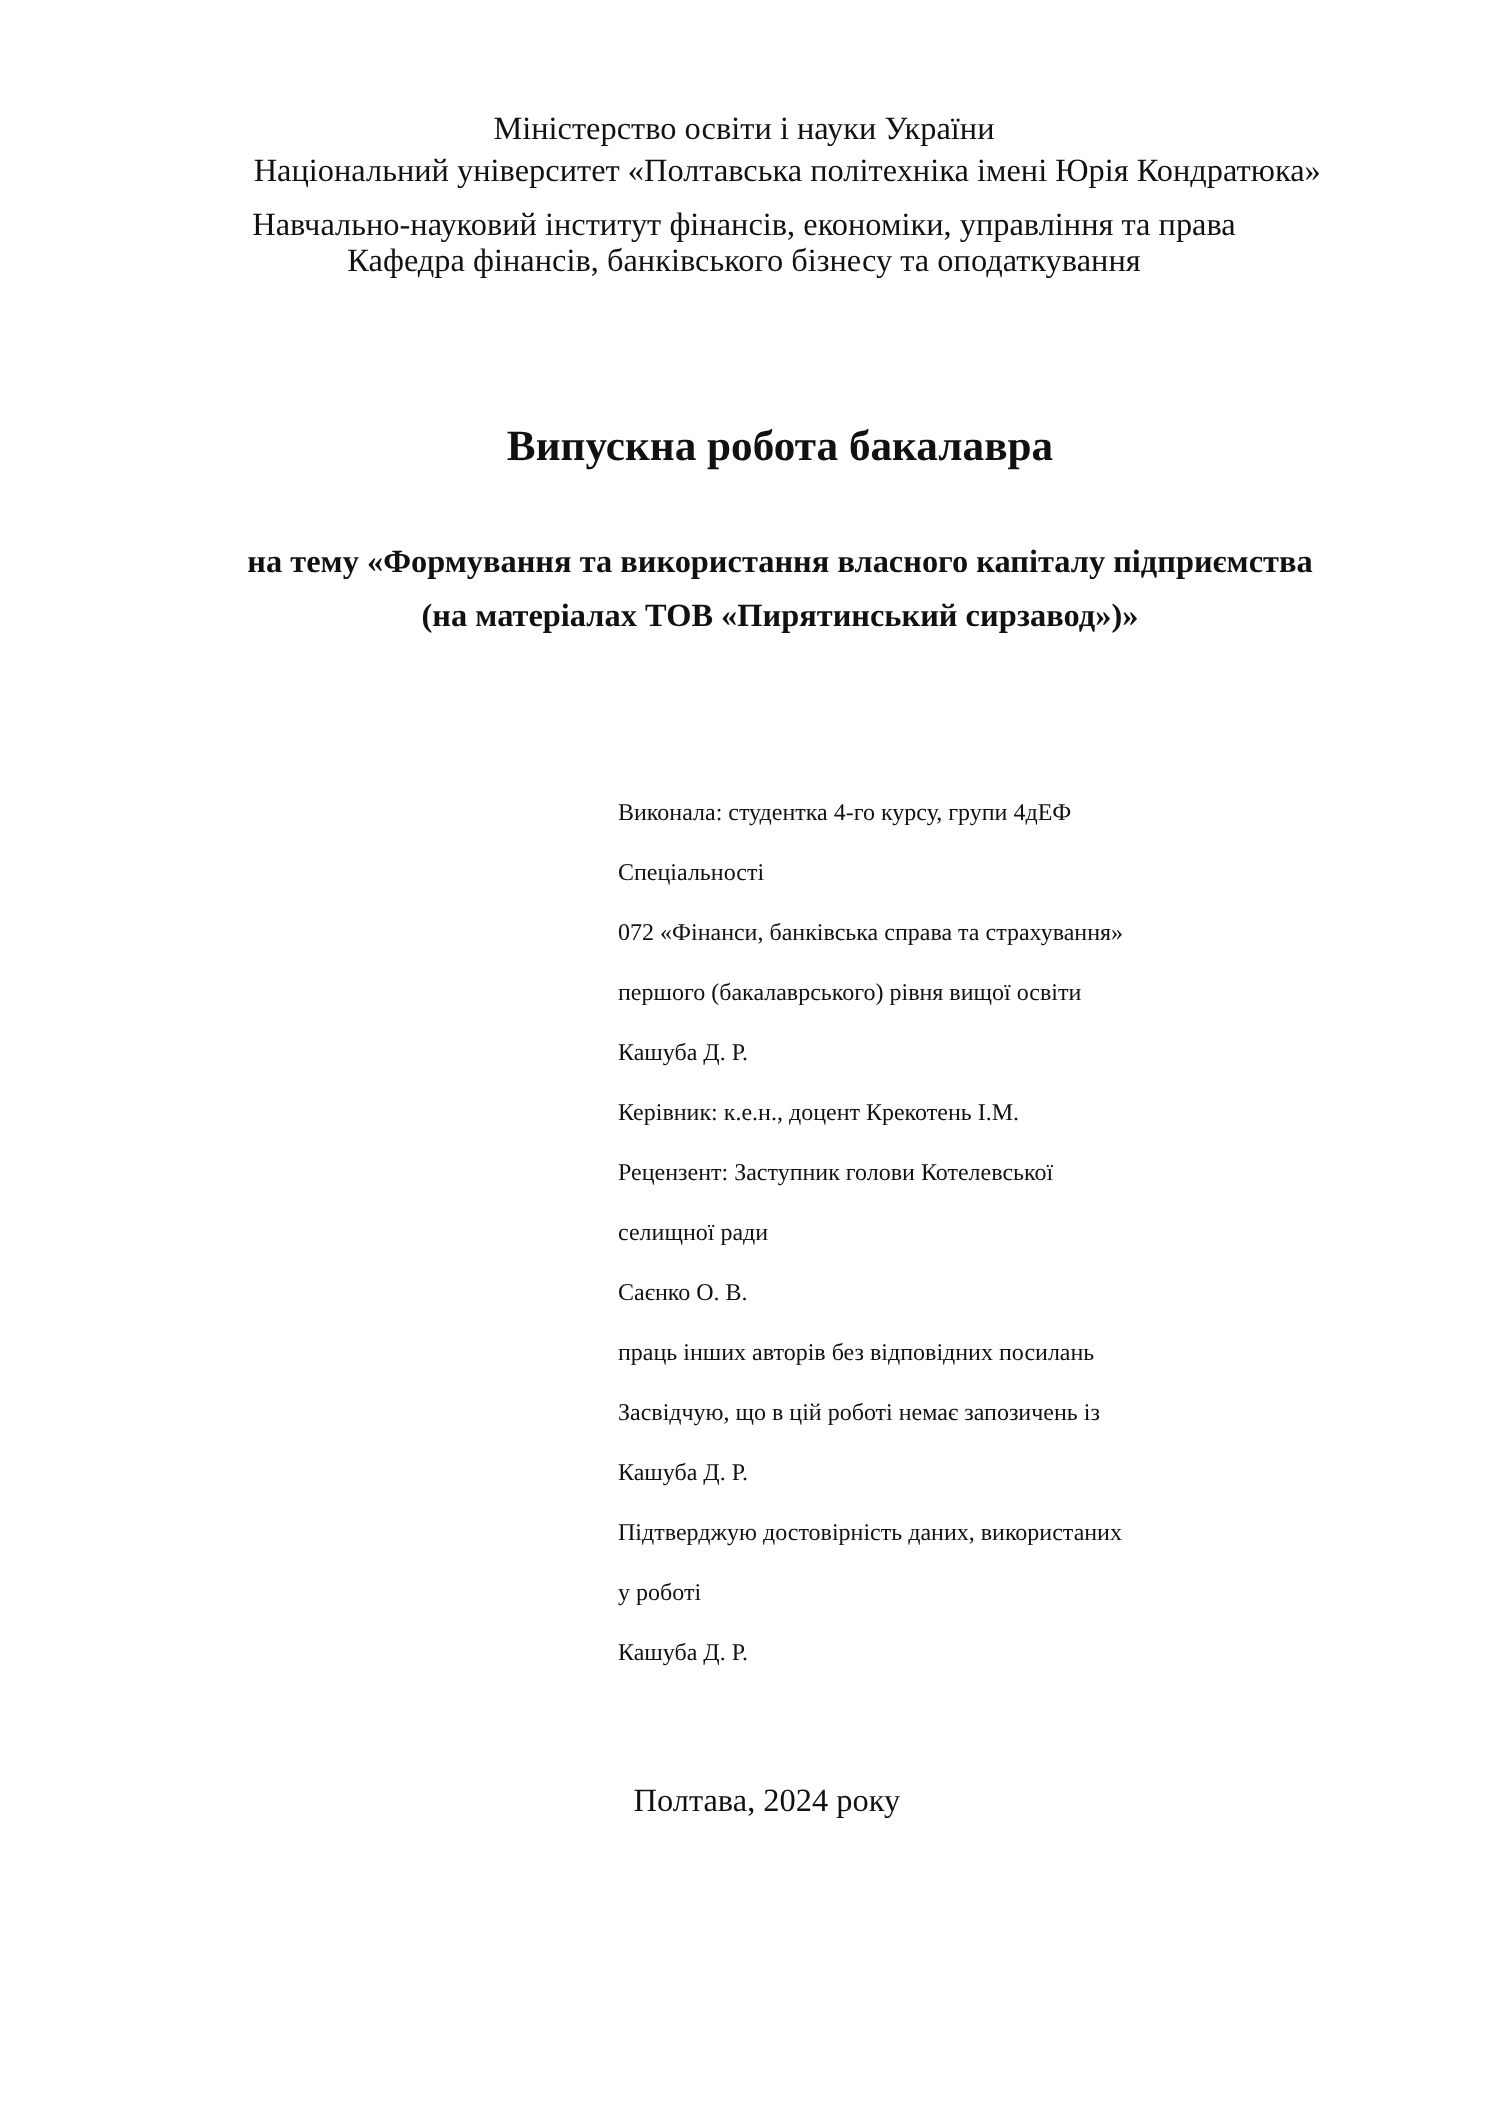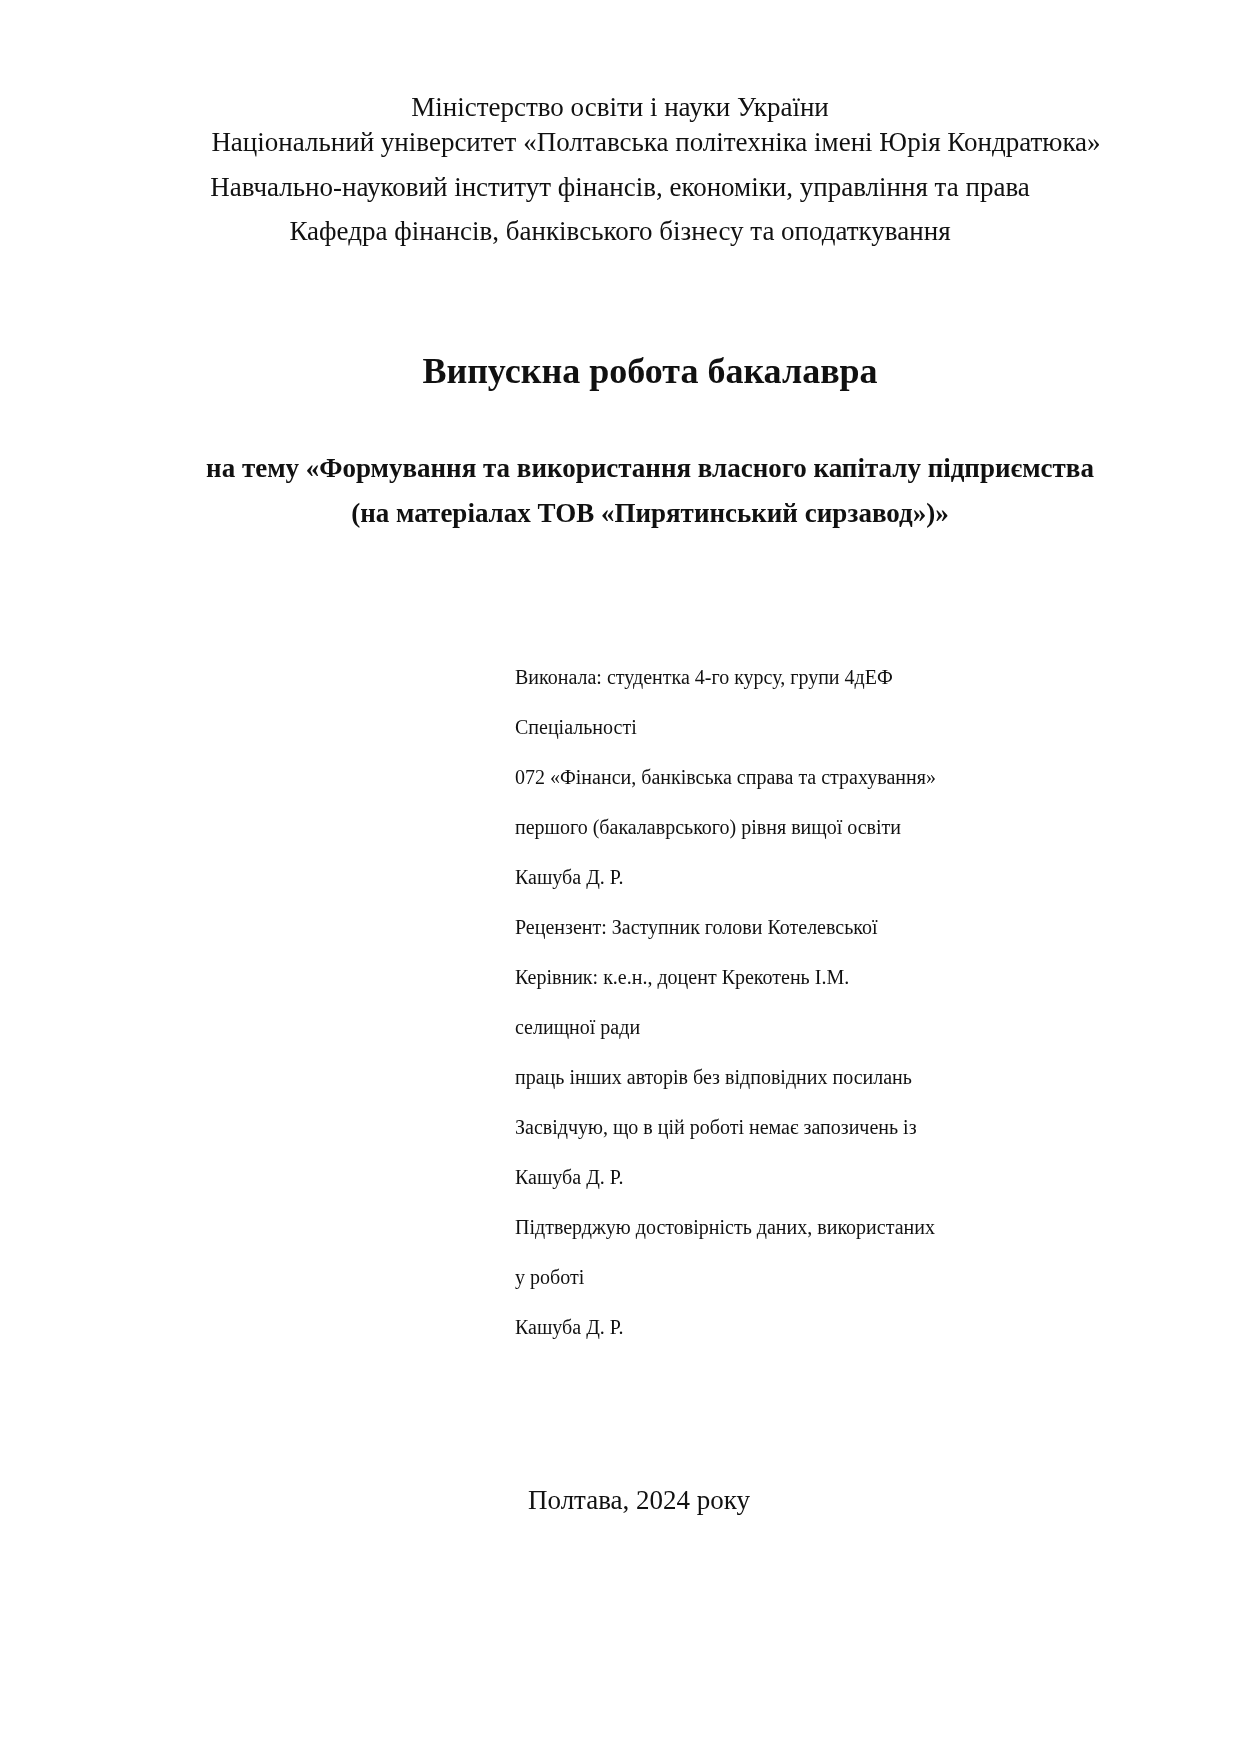--- a/index.html
+++ b/index.html
@@ -18,39 +18,40 @@
   </style>
 </head>
 <body>
 
 <div class="page">
 
   <div>
     <div class="center-line" style="top:90px;">Міністерство освіти і науки України</div>
     <div class="center-line" style="top:125px;margin-left:36px;">Національний університет «Полтавська політехніка імені Юрія Кондратюка»</div>
     <div class="center-line" style="top:170px;">Навчально-науковий інститут фінансів, економіки, управління та права</div>
-    <div class="center-line" style="top:214px;">Кафедра фінансів, банківського бізнесу та оподаткування</div>
+    <div class="center-line" style="top:200px;">Кафедра фінансів, банківського бізнесу та оподаткування</div>
   </div>
 
   <div class="title" style="top:349px;">Випускна робота бакалавра</div>
 
   <div>
     <div class="topic" style="top:451px;">на тему «Формування та використання власного капіталу підприємства</div>
     <div class="topic" style="top:496px;">(на матеріалах ТОВ «Пирятинський сирзавод»)»</div>
   </div>
 
   <div class="info">
     <div class="info-line">Виконала: студентка 4-го курсу, групи 4дЕФ</div>
     <div class="info-line">Спеціальності</div>
     <div class="info-line">072 «Фінанси, банківська справа та страхування»</div>
     <div class="info-line">першого (бакалаврського) рівня вищої освіти</div>
     <div class="info-line">Кашуба Д. Р.</div>
+    <div class="info-line">Керівник: к.е.н., доцент Крекотень І.М.</div>
     <div class="info-line">Рецензент: Заступник голови Котелевської</div>
-    <div class="info-line">Керівник: к.е.н., доцент Крекотень І.М.</div>
     <div class="info-line">селищної ради</div>
+    <div class="info-line">Саєнко О. В.</div>
     <div class="info-line">праць інших авторів без відповідних посилань</div>
     <div class="info-line">Засвідчую, що в цій роботі немає запозичень із</div>
     <div class="info-line">Кашуба Д. Р.</div>
     <div class="info-line">Підтверджую достовірність даних, використаних</div>
     <div class="info-line">у роботі</div>
     <div class="info-line">Кашуба Д. Р.</div>
   </div>
 
   <div class="footer">Полтава, 2024 року</div>
 

